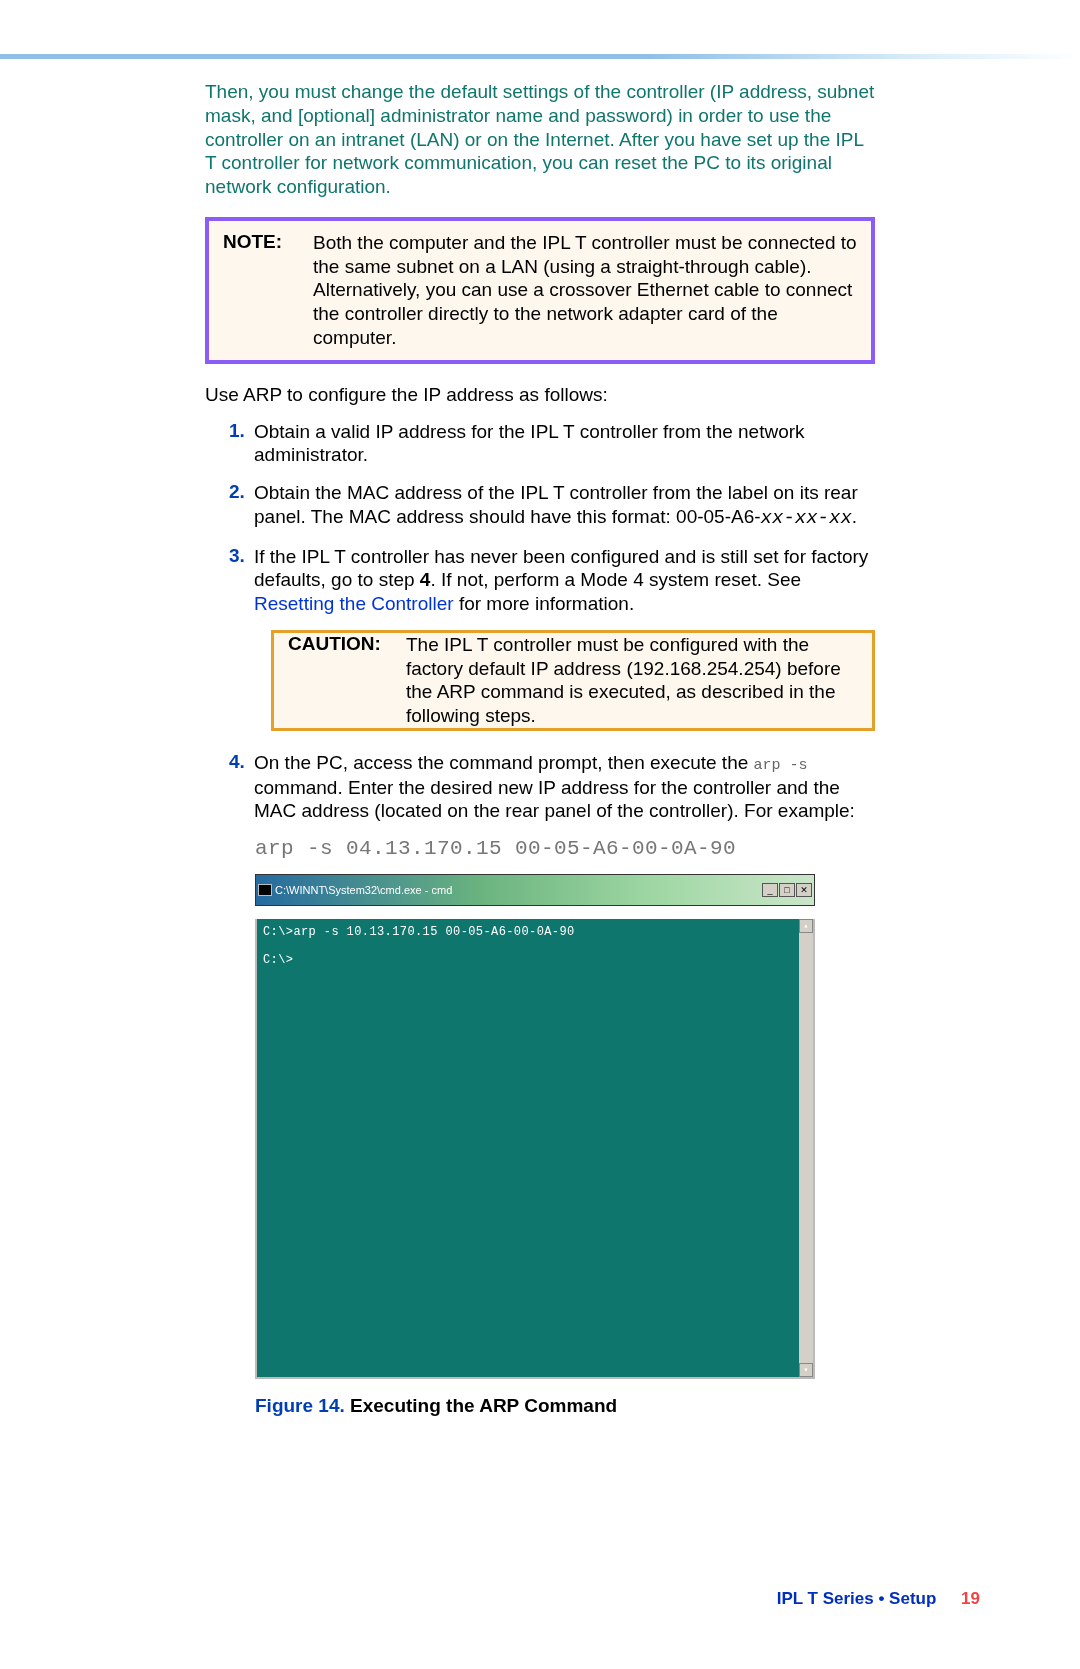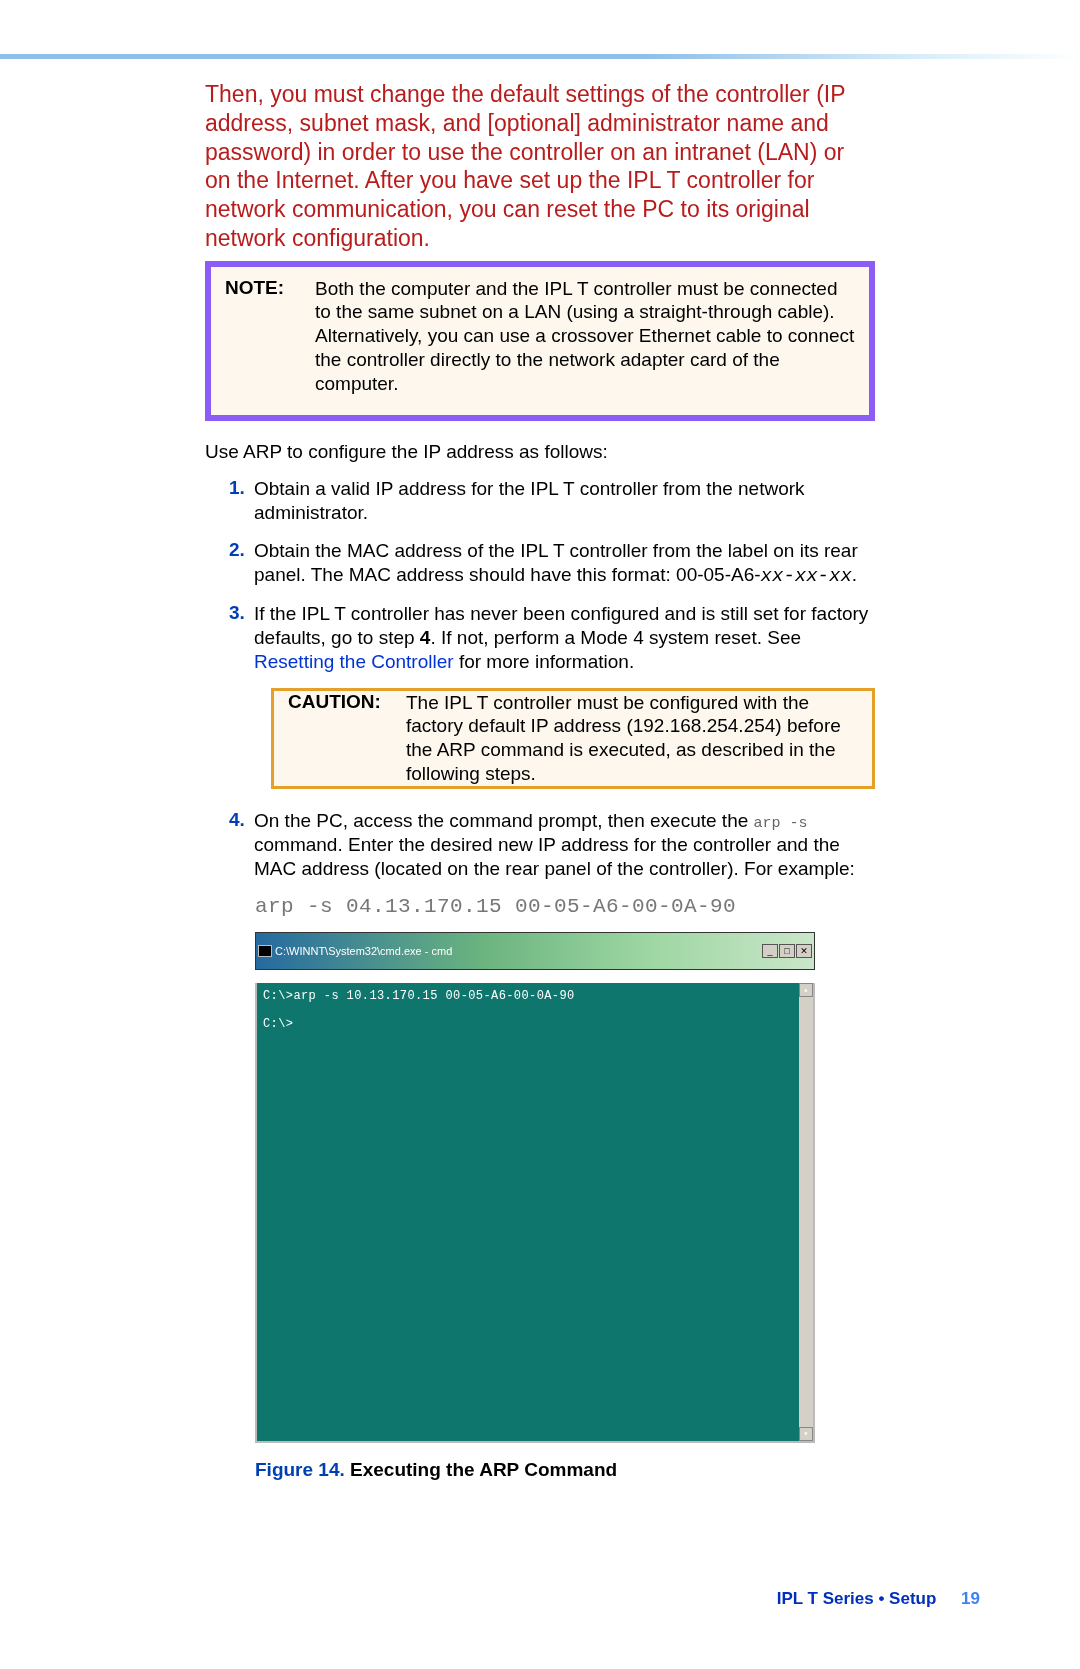--- a/index.html
+++ b/index.html
@@ -18,29 +18,29 @@
     height: 5px;
     background: linear-gradient(to right, #8fbfe8 0%, #8fbfe8 60%, #d8edf9 85%, #fff 100%);
   }
   .page {
     position: absolute;
     top: 80px;
     left: 205px;
     width: 670px;
   }
   .intro {
-    font-size: 23px;
-    line-height: 1.25;
-    color: #b91c1c;
-    margin-bottom: 8px;
+    font-size: 19px;
+    line-height: 1.25;
+    color: #0f766e;
+    margin-bottom: 18px;
   }
   .note-box {
-    border: 6px solid #8b5cf6;
+    border: 4px solid #8b5cf6;
     background: #fdf7ee;
-    padding: 10px 14px 20px 14px;
+    padding: 10px 14px 10px 14px;
     display: flex;
     margin-bottom: 20px;
   }
   .note-label {
     font-weight: bold;
     font-size: 19px;
     min-width: 90px;
   }
   .note-text {
     font-size: 19px;
@@ -103,21 +103,21 @@
     margin: 8px 0 14px 50px;
     letter-spacing: 0.4px;
   }
   .terminal-wrap {
     margin: 6px 0 12px 50px;
     width: 560px;
   }
   .term-title {
     background: linear-gradient(to right, #256aa0 0%, #6ab37f 40%, #9dd6a2 70%, #cae6c9 100%);
     border: 1px solid #333;
-    height: 38px;
+    height: 32px;
     display: flex;
     align-items: center;
     justify-content: space-between;
     padding: 0 2px 0 2px;
     font-family: Tahoma, Arial, sans-serif;
     font-size: 11px;
     color: #fff;
   }
   .term-path { display: flex; align-items: center; gap: 3px; }
   .term-icon {
@@ -158,21 +158,21 @@
   }
   .fig-caption .fignum { color: #003fb3; font-weight: bold; }
   .fig-caption .figtitle { font-weight: bold; }
   .footer {
     position: absolute;
     bottom: 60px;
     right: 100px;
     font-size: 17px;
   }
   .footer-text { color: #002fbd; font-weight: bold; }
-  .footer-page { color: #3b82f6; font-weight: bold; margin-left: 20px; }
+  .footer-page { color: #ef4444; font-weight: bold; margin-left: 20px; }
 </style>
 </head>
 <body>
 
 <div class="top-rule"></div>
 
 <div class="page">
 
   <p class="intro">Then, you must change the default settings of the controller (IP address, subnet mask, and [optional] administrator name and password) in order to use the controller on an intranet (LAN) or on the Internet. After you have set up the IPL T controller for network communication, you can reset the PC to its original network configuration.</p>
 

